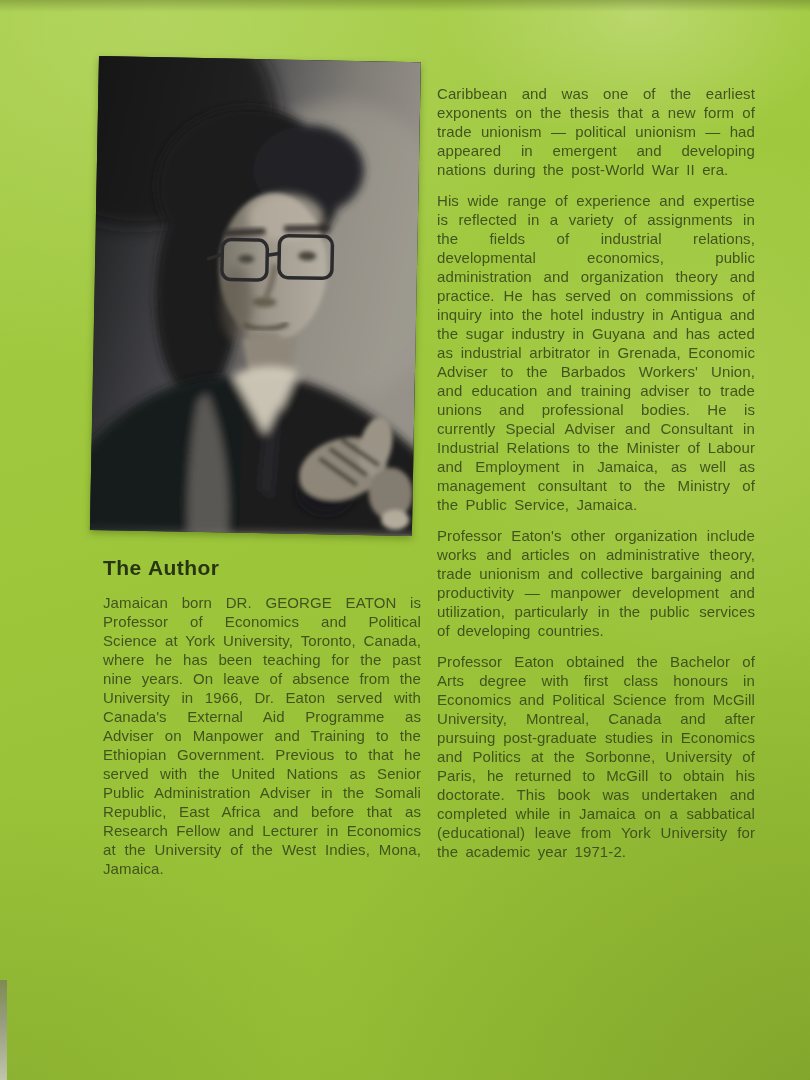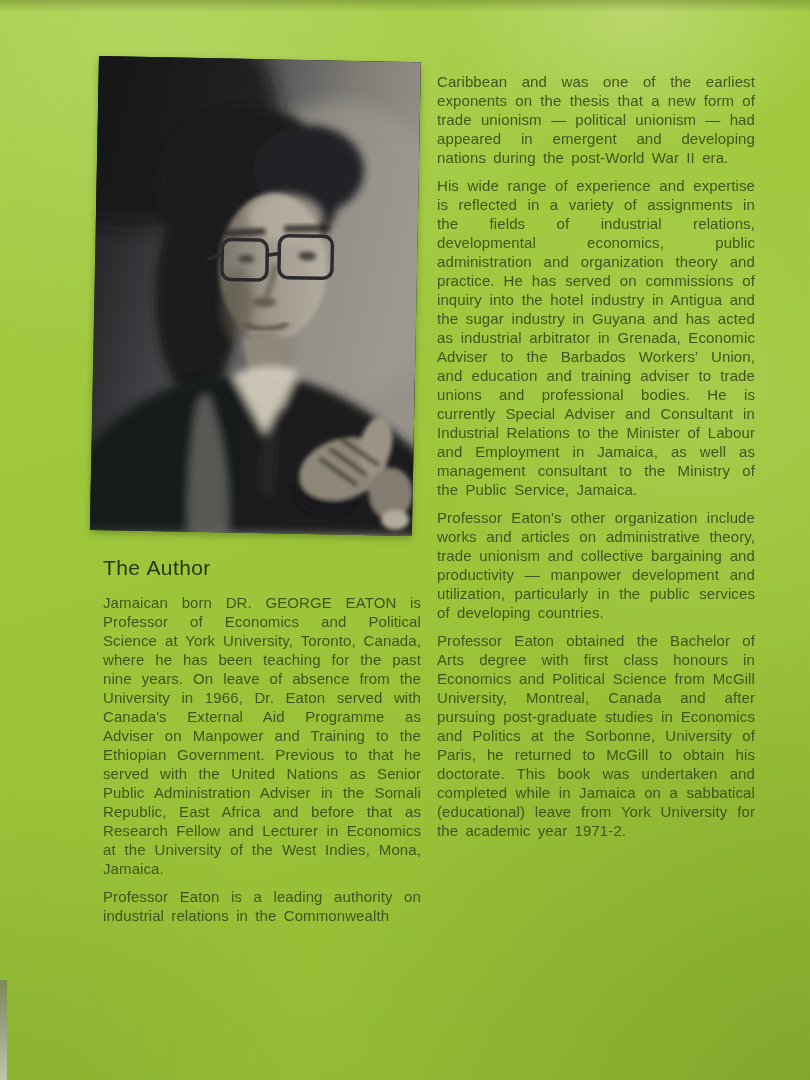--- a/index.html
+++ b/index.html
@@ -35,26 +35,26 @@
   }
   .photo svg{display:block;}
   .col{
     position:absolute;width:318px;
     color:#3b4b1d;
     font-size:15px;line-height:19px;
     text-align:justify;word-spacing:3px;letter-spacing:.1px;
     filter:blur(0.55px);
     opacity:.93;
   }
-  .col p{margin:0 0 9px 0;}
+  .col p{margin:12px 0 9px 0;}
   .col-left{left:103px;top:556px;}
   .col-right{left:437px;top:72px;}
   .col-left h2{
     margin:0 0 13px 0;
-    font-size:21px;line-height:24px;font-weight:normal;
+    font-size:21px;line-height:24px;font-weight:bold;
     color:#202b10;letter-spacing:.4px;word-spacing:1px;
     filter:blur(0.2px);
   }
 </style>
 </head>
 <body>
 
 <div class="cover">
 
   <div class="top-edge"></div>
@@ -136,21 +136,20 @@
         <path d="M238,388 L276,414" stroke="#3f3b33" stroke-width="4"></path>
         <path d="M250,379 L288,404" stroke="#3f3b33" stroke-width="4"></path>
         <ellipse cx="305" cy="458" rx="14" ry="10" fill="#b3ab9c"></ellipse>
       </g>
     </svg>
   </figure>
 
   <div class="col col-left">
     <h2>The Author</h2>
     <p>Jamaican born DR. GEORGE EATON is Professor of Economics and Political Science at York University, Toronto, Canada, where he has been teaching for the past nine years. On leave of absence from the University in 1966, Dr. Eaton served with Canada's External Aid Programme as Adviser on Manpower and Training to the Ethiopian Government. Previous to that he served with the United Nations as Senior Public Administration Adviser in the Somali Republic, East Africa and before that as Research Fellow and Lecturer in Economics at the University of the West Indies, Mona, Jamaica.</p>
-    <p>Professor Eaton is a leading authority on industrial relations in the Commonwealth</p>
   </div>
 
   <div class="col col-right">
     <p>Caribbean and was one of the earliest exponents on the thesis that a new form of trade unionism — political unionism — had appeared in emergent and developing nations during the post-World War II era.</p>
     <p>His wide range of experience and expertise is reflected in a variety of assignments in the fields of industrial relations, developmental economics, public administration and organization theory and practice. He has served on commissions of inquiry into the hotel industry in Antigua and the sugar industry in Guyana and has acted as industrial arbitrator in Grenada, Economic Adviser to the Barbados Workers' Union, and education and training adviser to trade unions and professional bodies. He is currently Special Adviser and Consultant in Industrial Relations to the Minister of Labour and Employment in Jamaica, as well as management consultant to the Ministry of the Public Service, Jamaica.</p>
     <p>Professor Eaton's other organization include works and articles on administrative theory, trade unionism and collective bargaining and productivity — manpower development and utilization, particularly in the public services of developing countries.</p>
     <p>Professor Eaton obtained the Bachelor of Arts degree with first class honours in Economics and Political Science from McGill University, Montreal, Canada and after pursuing post-graduate studies in Economics and Politics at the Sorbonne, University of Paris, he returned to McGill to obtain his doctorate. This book was undertaken and completed while in Jamaica on a sabbatical (educational) leave from York University for the academic year 1971-2.</p>
   </div>
 
   <div class="scan-edge"></div>

